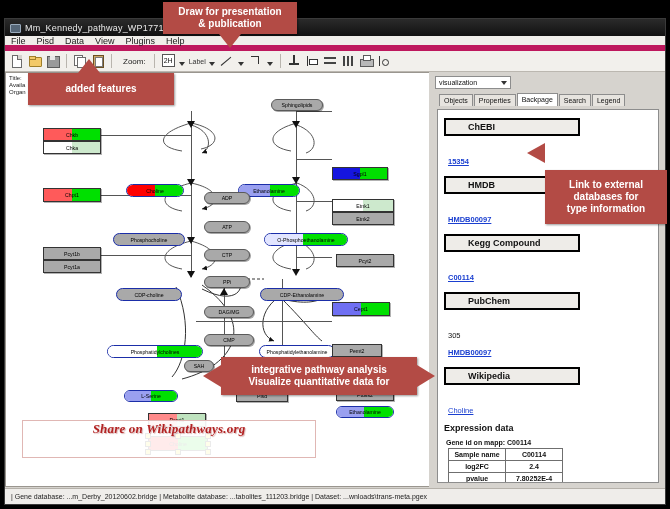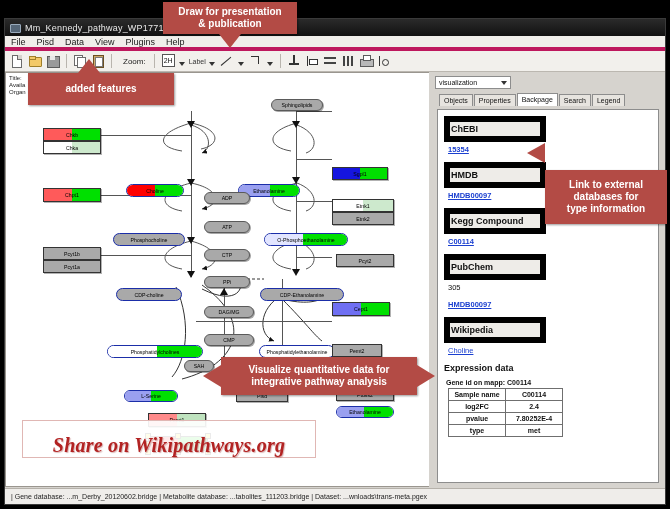--- a/index.html
+++ b/index.html
@@ -10,21 +10,21 @@
   .window{position:absolute;left:4px;top:18px;width:662px;height:487px;background:#d6d3ce;
           border:1px solid #3a3a3a;box-sizing:border-box;}
   .titlebar{height:17px;background:linear-gradient(to bottom,#2b2b2b,#111);
             display:flex;align-items:center;padding:0 4px;box-sizing:border-box;}
   .titlebar .tb-icon{width:11px;height:11px;margin-right:5px;position:relative;flex:0 0 auto;}
   .titlebar .tb-icon:before{content:"";position:absolute;left:1px;top:2px;width:9px;height:7px;
             border:1px solid #9ab;background:#567;border-radius:1px;}
   .titlebar .tb-title{color:#e9e9e9;font-size:9px;white-space:nowrap;overflow:hidden;letter-spacing:.2px;}
 
   
-  .menubar{height:15px;background:#f0eeea;border-bottom:4px solid #be185d;
+  .menubar{height:15px;background:#f0eeea;border-bottom:6px solid #be185d;
            display:flex;align-items:center;padding-left:5px;box-sizing:border-box;}
   .menubar .mi{font-size:9px;color:#1a1a1a;margin-right:9px;padding:0 1px;cursor:default;}
 
   
   .toolbar{height:21px;background:#f2f0ec;border-bottom:1px solid #bbb7b0;
            display:flex;align-items:center;padding-left:4px;box-sizing:border-box;gap:2px;}
   .tbtn{width:16px;height:16px;position:relative;display:inline-block;flex:0 0 auto;}
   .sep{width:1px;height:14px;background:#b9b5ae;margin:0 3px;flex:0 0 auto;}
   .zoomlbl{font-size:8px;color:#222;margin:0 3px 0 6px;flex:0 0 auto;}
   .zoombox{width:105px;height:14px;background:#fff;border:1px solid #8d8d8d;
@@ -78,22 +78,22 @@
   .vis-combo{width:76px;height:13px;background:#fff;border:1px solid #8d8d8d;font-size:7px;
              color:#111;display:flex;align-items:center;padding-left:3px;box-sizing:border-box;position:relative;}
   .vis-combo .arr{position:absolute;right:3px;top:4px;width:0;height:0;
              border-left:3px solid transparent;border-right:3px solid transparent;border-top:4px solid #333;}
   .tabs{display:flex;align-items:flex-end;padding-left:10px;height:13px;margin-top:3px;}
   .tab{font-size:7px;color:#111;padding:1px 4px 1px 4px;border:1px solid #8d8d8d;
        background:#e7e4df;margin-right:1px;border-bottom:none;line-height:9px;}
   .tab.active{background:#fff;font-weight:normal;padding-bottom:2px;}
   .pane-body{position:absolute;left:8px;top:37px;right:6px;bottom:4px;background:#fff;
              border:1px solid #8d8d8d;overflow:hidden;box-sizing:border-box;padding:6px 0 0 6px;}
-  .bp-head{display:inline-block;min-width:88px;border:6px solid #000000;background:#eeece8;
-           font-size:9px;font-weight:bold;color:#111;padding:2px 1px;margin-bottom:2px;}
+  .bp-head{display:inline-block;min-width:88px;border:2px solid #000000;background:#eeece8;
+           font-size:9px;font-weight:bold;color:#111;padding:2px 22px;margin-bottom:20px;}
   .bp-link{display:block;font-size:7.5px;color:#1a3fd0;text-decoration:underline;
            margin:1px 0 8px 4px;font-weight:bold;}
   .bp-plain{display:block;font-size:7.5px;color:#111;margin:1px 0 8px 4px;}
   .bp-sub{font-size:9px;font-weight:bold;color:#111;margin:4px 0 6px 0;}
   .bp-gene{font-size:7px;font-weight:bold;color:#111;margin:0 0 2px 2px;}
   table.expr{border-collapse:collapse;margin-left:4px;}
   table.expr td{border:1px solid #6f6f6f;font-size:7px;color:#111;text-align:center;
                 padding:2px 4px;min-width:48px;font-weight:bold;}
 
   
@@ -117,21 +117,21 @@
 
   .handle{position:absolute;width:4px;height:4px;background:#ffef00;border:1px solid #000;z-index:6;}
 
   
   .callout{position:absolute;background:#b34b45;color:#fff;font-weight:bold;
            text-align:center;display:flex;align-items:center;justify-content:center;
            box-shadow:1px 1px 2px rgba(0,0,0,.4);z-index:40;line-height:12px;}
   .tri{position:absolute;width:0;height:0;z-index:40;}
   .share{position:absolute;z-index:40;border:1px solid #e0b7b4;background:rgba(255,255,255,.92);
          color:#b22222;font-family:"Liberation Serif",serif;font-style:italic;font-weight:bold;
-         font-size:20px;display:flex;align-items:flex-end;justify-content:center;
+         font-size:13px;display:flex;align-items:flex-start;justify-content:center;
          text-shadow:1px 1px 1px rgba(150,40,40,.35);letter-spacing:.2px;}
 </style>
 </head>
 <body>
 
 <div id="root">
 
   <div class="window">
 
     <div class="titlebar">
@@ -504,22 +504,22 @@
   <div class="tri" style="left:78px;top:59px;border-left:11px solid transparent;border-right:11px solid transparent;border-bottom:14px solid #b34b45;"></div>
 
   <div class="callout" style="left:545px;top:125px;width:122px;height:54px;flex-direction:column;font-size:10px;margin-top:45px;">
     <span>Link  to external</span>
     <span>databases  for</span>
     <span>type information</span>
   </div>
   <div class="tri" style="left:527px;top:143px;border-top:10px solid transparent;border-bottom:10px solid transparent;border-right:18px solid #b34b45;"></div>
 
   <div class="callout" style="left:221px;top:357px;width:196px;height:38px;flex-direction:column;font-size:10px;">
+    <span>integrative pathway analysis</span>
     <span>Visualize quantitative data  for</span>
-    <span>integrative pathway analysis</span>
   </div>
   <div class="tri" style="left:203px;top:365px;border-top:11px solid transparent;border-bottom:11px solid transparent;border-right:18px solid #b34b45;"></div>
   <div class="tri" style="left:417px;top:365px;border-top:11px solid transparent;border-bottom:11px solid transparent;border-left:18px solid #b34b45;"></div>
 
   <div class="share" style="left:22px;top:420px;width:292px;height:36px;">
     <span>Share on Wikipathways.org</span>
   </div>
 
 </div>
 

